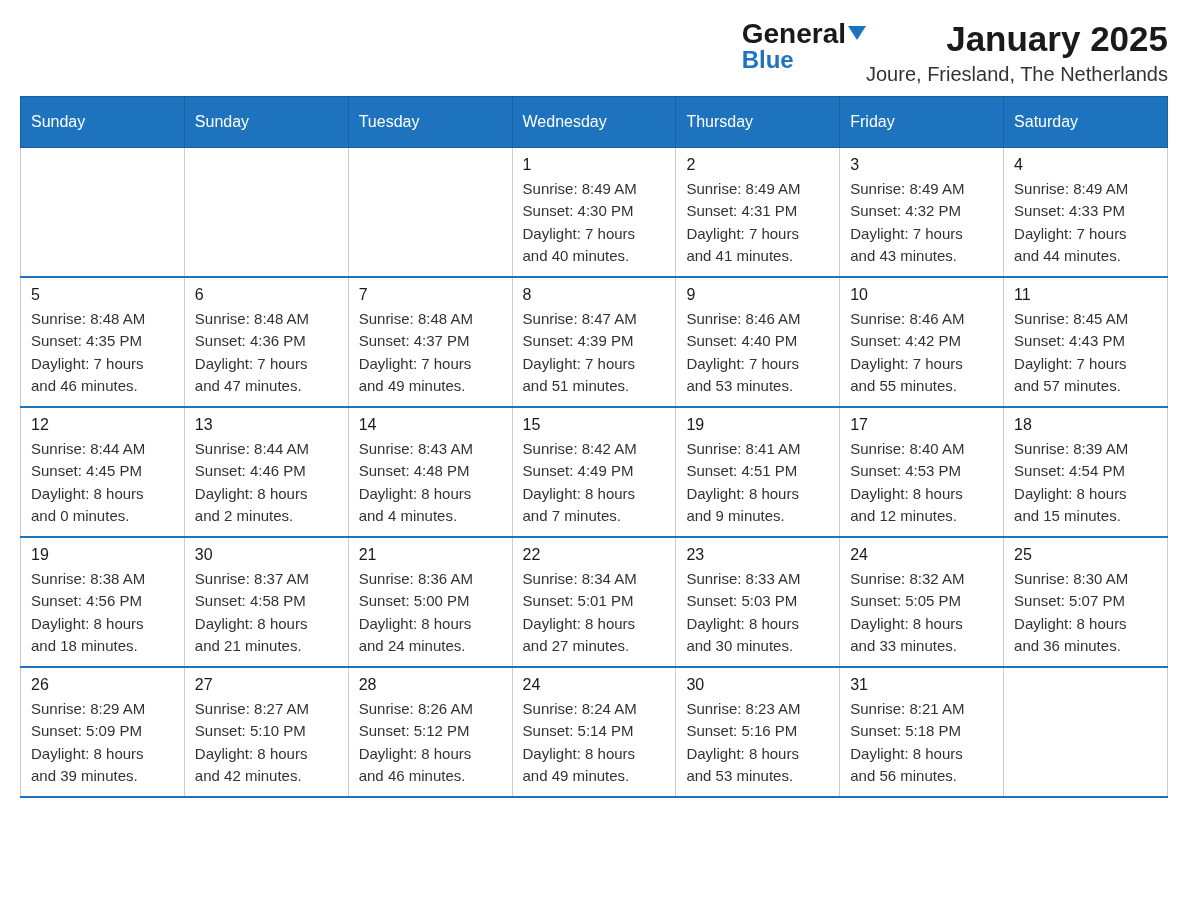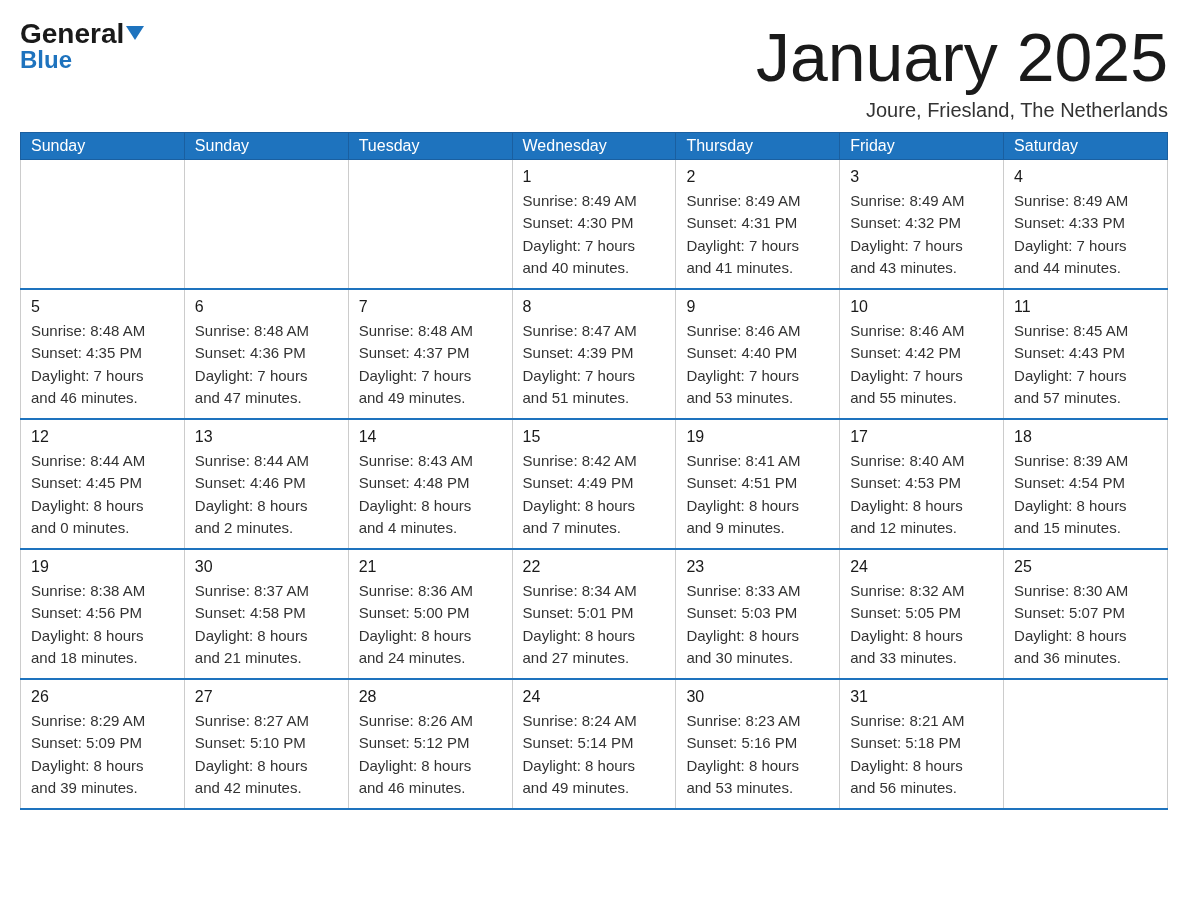--- a/index.html
+++ b/index.html
@@ -5,21 +5,21 @@
     * { box-sizing: border-box; margin: 0; padding: 0; }
     body {
       font-family: Arial, sans-serif;
       background: #fff;
       padding: 20px;
       width: 1188px;
       min-height: 918px;
     }
     .header {
       display: flex;
-      justify-content: space-between;
+      justify-content: flex-end;
       align-items: flex-start;
       margin-bottom: 10px;
     }
     .logo {
       display: flex;
       flex-direction: column;
       align-items: flex-start;
     }
     .logo-text {
       font-size: 28px;
@@ -43,41 +43,41 @@
     .logo-line2 {
       font-size: 24px;
       font-weight: bold;
       color: #1e73be;
       line-height: 1;
     }
     .title-block {
       text-align: right;
     }
     .main-title {
-      font-size: 68px;
-      font-weight: normal;
+      font-size: 35px;
+      font-weight: bold;
       color: #1a1a1a;
       line-height: 1.1;
     }
     .subtitle {
       font-size: 20px;
       color: #333;
       margin-top: 4px;
     }
     .calendar {
       width: 100%;
       border-collapse: collapse;
       margin-top: 10px;
     }
     .calendar thead th {
       background-color: #1e73be;
       color: #fff;
       font-size: 16px;
       font-weight: normal;
-      padding: 4px 10px;
+      padding: 16px 10px;
       text-align: left;
       border: 1px solid #1a5fa0;
     }
     .calendar tbody td {
       vertical-align: top;
       padding: 8px 10px;
       border: 1px solid #ccc;
       width: 14.28%;
       min-height: 100px;
       font-size: 13px;

